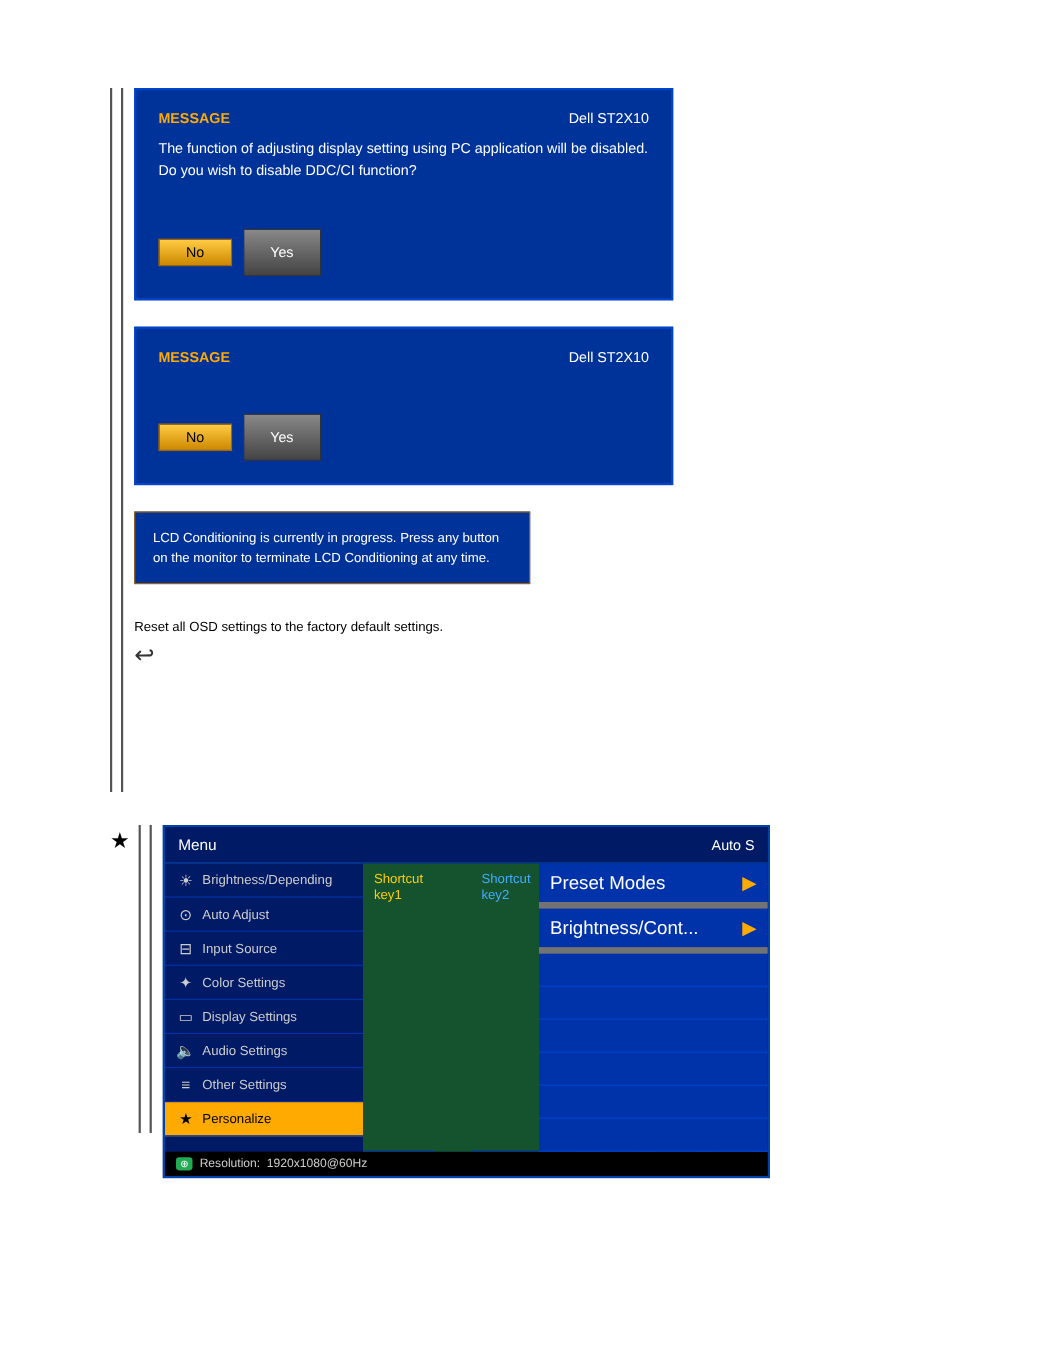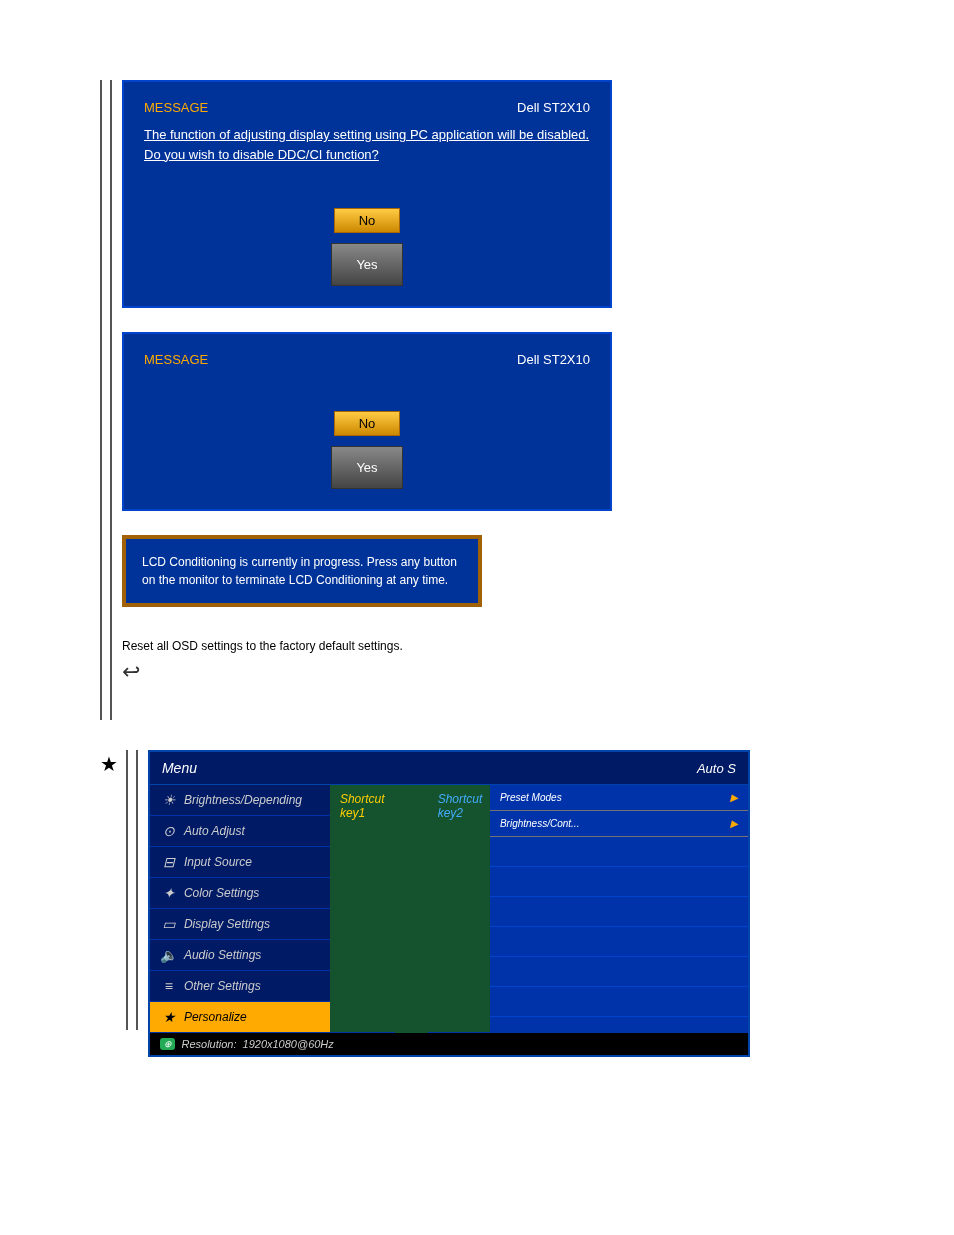--- a/index.html
+++ b/index.html
@@ -58,40 +58,39 @@
 
     .osd-header {
       display: flex;
       justify-content: space-between;
       align-items: flex-start;
       margin-bottom: 10px;
     }
 
     .osd-title {
       color: #ffaa00;
-      font-weight: normal;
+      font-weight: bold;
       font-size: 13px;
     }
 
     .osd-brand {
       color: #fff;
       font-size: 13px;
     }
 
     .osd-body {
       color: #fff;
       font-size: 13px;
       line-height: 1.5;
       margin-bottom: 16px;
-      text-decoration: underline;
     }
 
     .osd-buttons {
       display: flex;
-      flex-direction: column;
+      flex-direction: row;
       align-items: center;
       gap: 10px;
       margin-top: 44px;
     }
 
     .osd-btn {
       background: linear-gradient(to bottom, #ffcc44, #cc8800);
       border: 1px solid #aa6600;
       color: #000;
       padding: 4px 24px;
@@ -110,21 +109,21 @@
       font-size: 13px;
       cursor: pointer;
       min-width: 60px;
       text-align: center;
       display: inline-block;
     }
 
     
     .lcd-box {
       background: #003399;
-      border: 4px solid #a16207;
+      border: 1px solid #a16207;
       width: 360px;
       padding: 14px 16px;
       color: #fff;
       font-size: 12px;
       line-height: 1.5;
     }
 
     .reset-section {
       margin-top: 8px;
       color: #000;
@@ -167,25 +166,24 @@
     }
 
     .vertical-line-bottom {
       width: 2px;
       background: #555;
       min-height: 280px;
     }
 
     
     .osd-menu {
-      width: 602px;
+      width: 552px;
       background: #001a66;
       border: 2px solid #0044aa;
       overflow: hidden;
-      font-style: italic;
     }
 
     .osd-menu-header {
       display: flex;
       justify-content: space-between;
       align-items: center;
       padding: 8px 12px;
       background: #001a66;
       border-bottom: 1px solid #0044aa;
     }
@@ -260,22 +258,22 @@
 
     .osd-menu-right {
       flex: 1;
       background: #0033aa;
       display: flex;
       flex-direction: column;
     }
 
     .shortcut-value {
       padding: 7px 10px;
-      font-size: 10px;
-      border-bottom: 1px solid #737373;
+      font-size: 17px;
+      border-bottom: 6px solid #737373;
       color: #fff;
       display: flex;
       align-items: flex-end;
       justify-content: space-between;
       cursor: pointer;
     }
 
     .shortcut-value .arrow {
       color: #ffaa00;
     }

